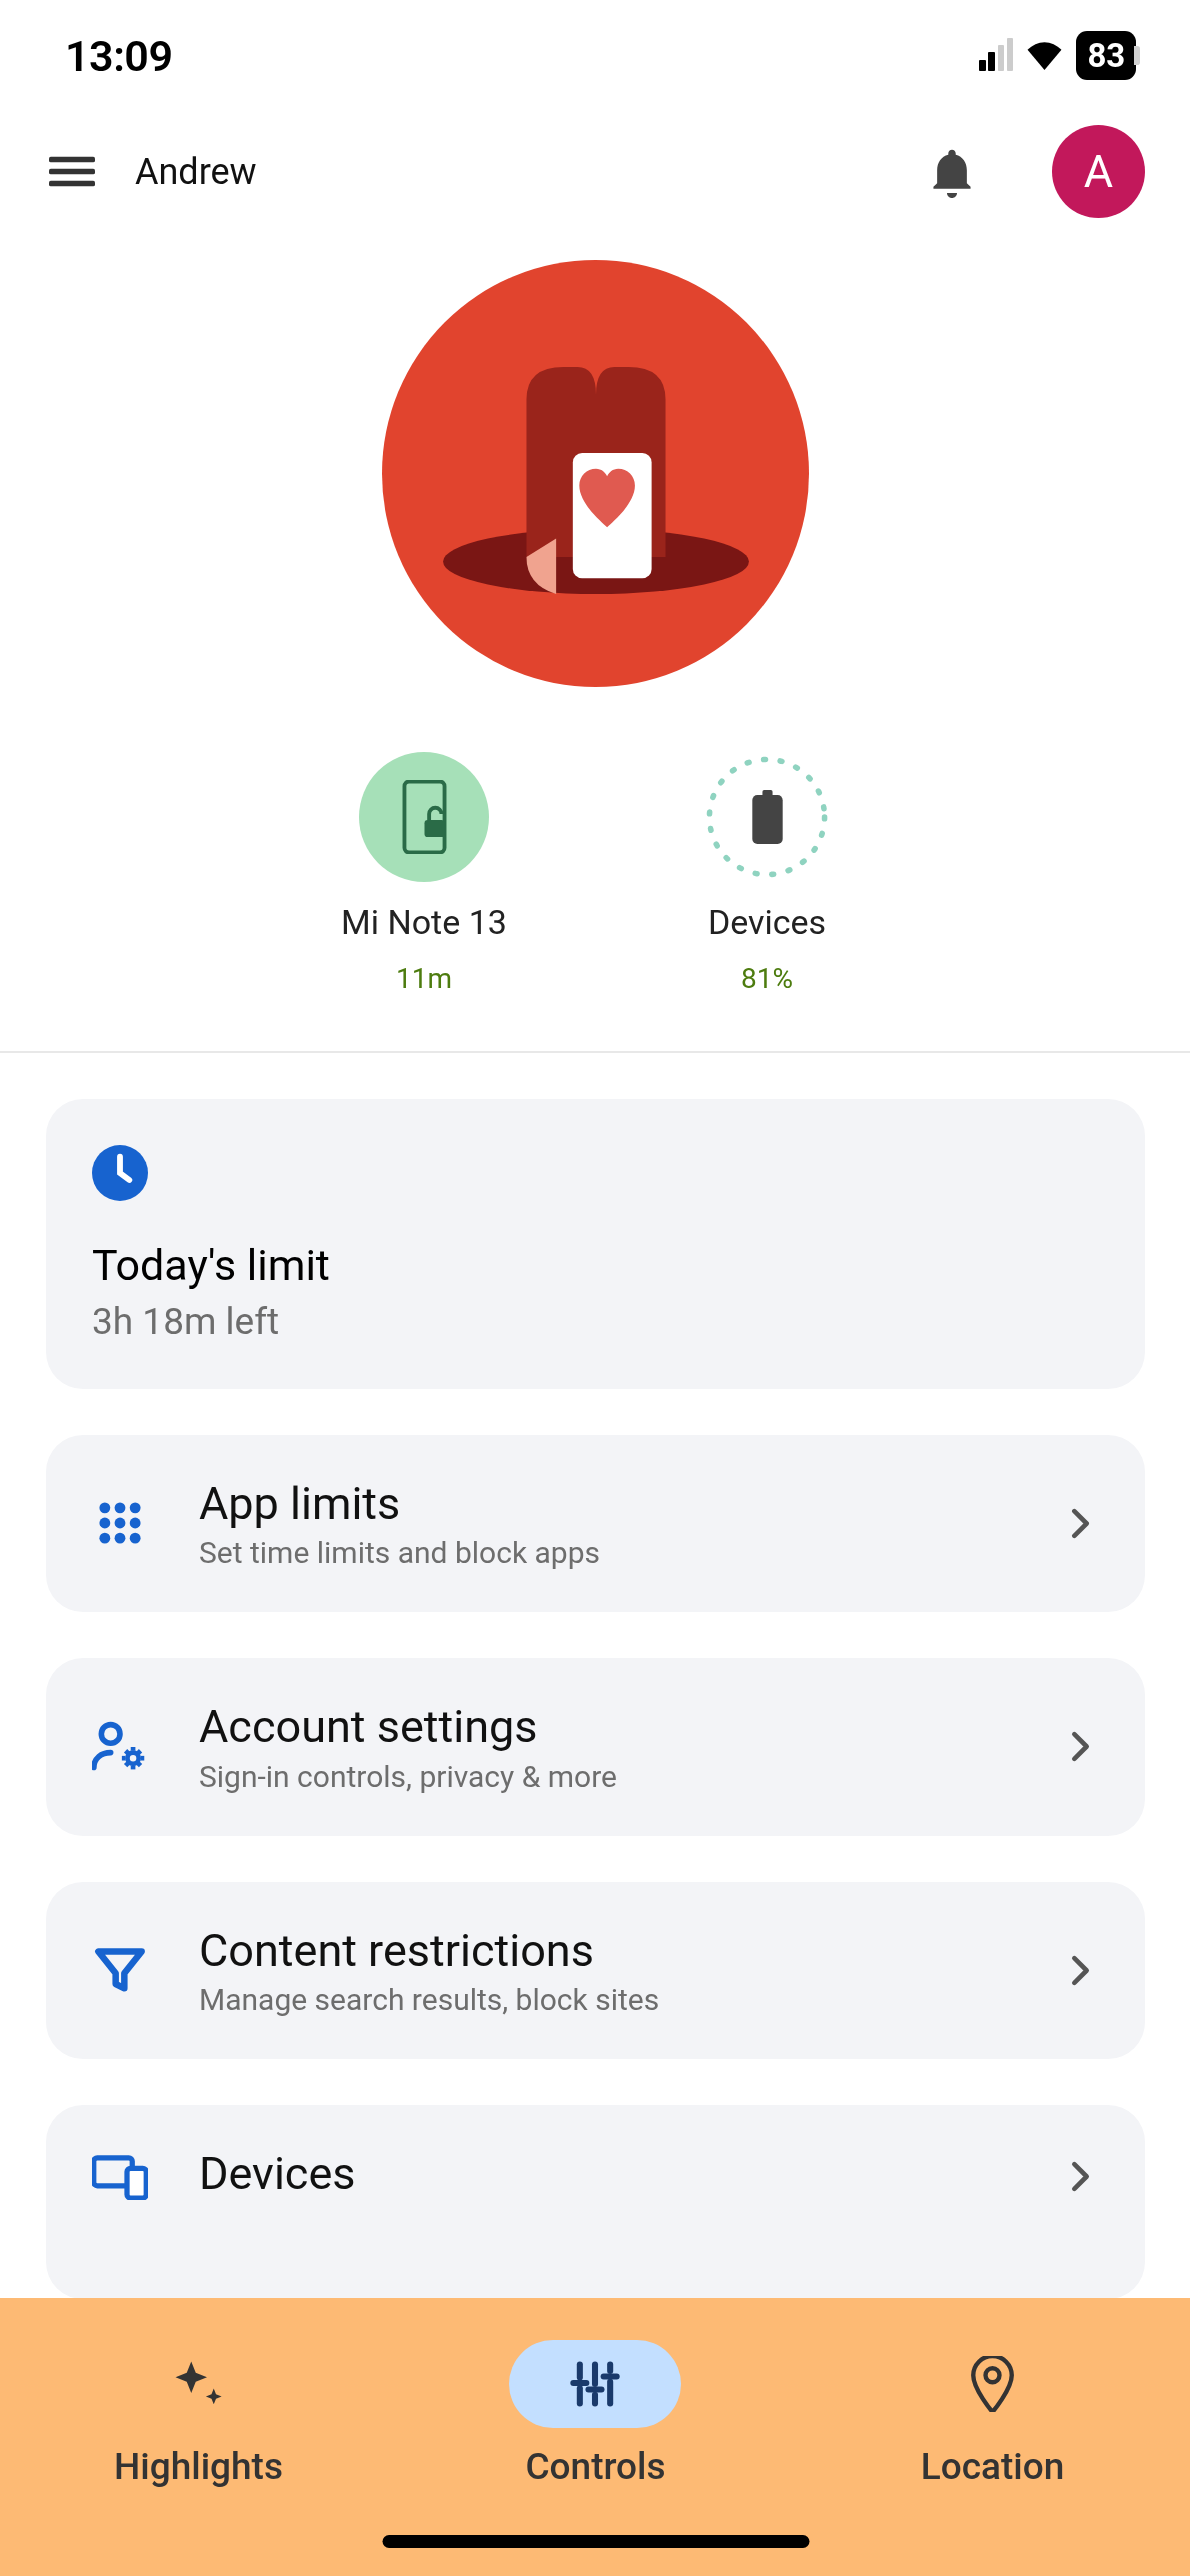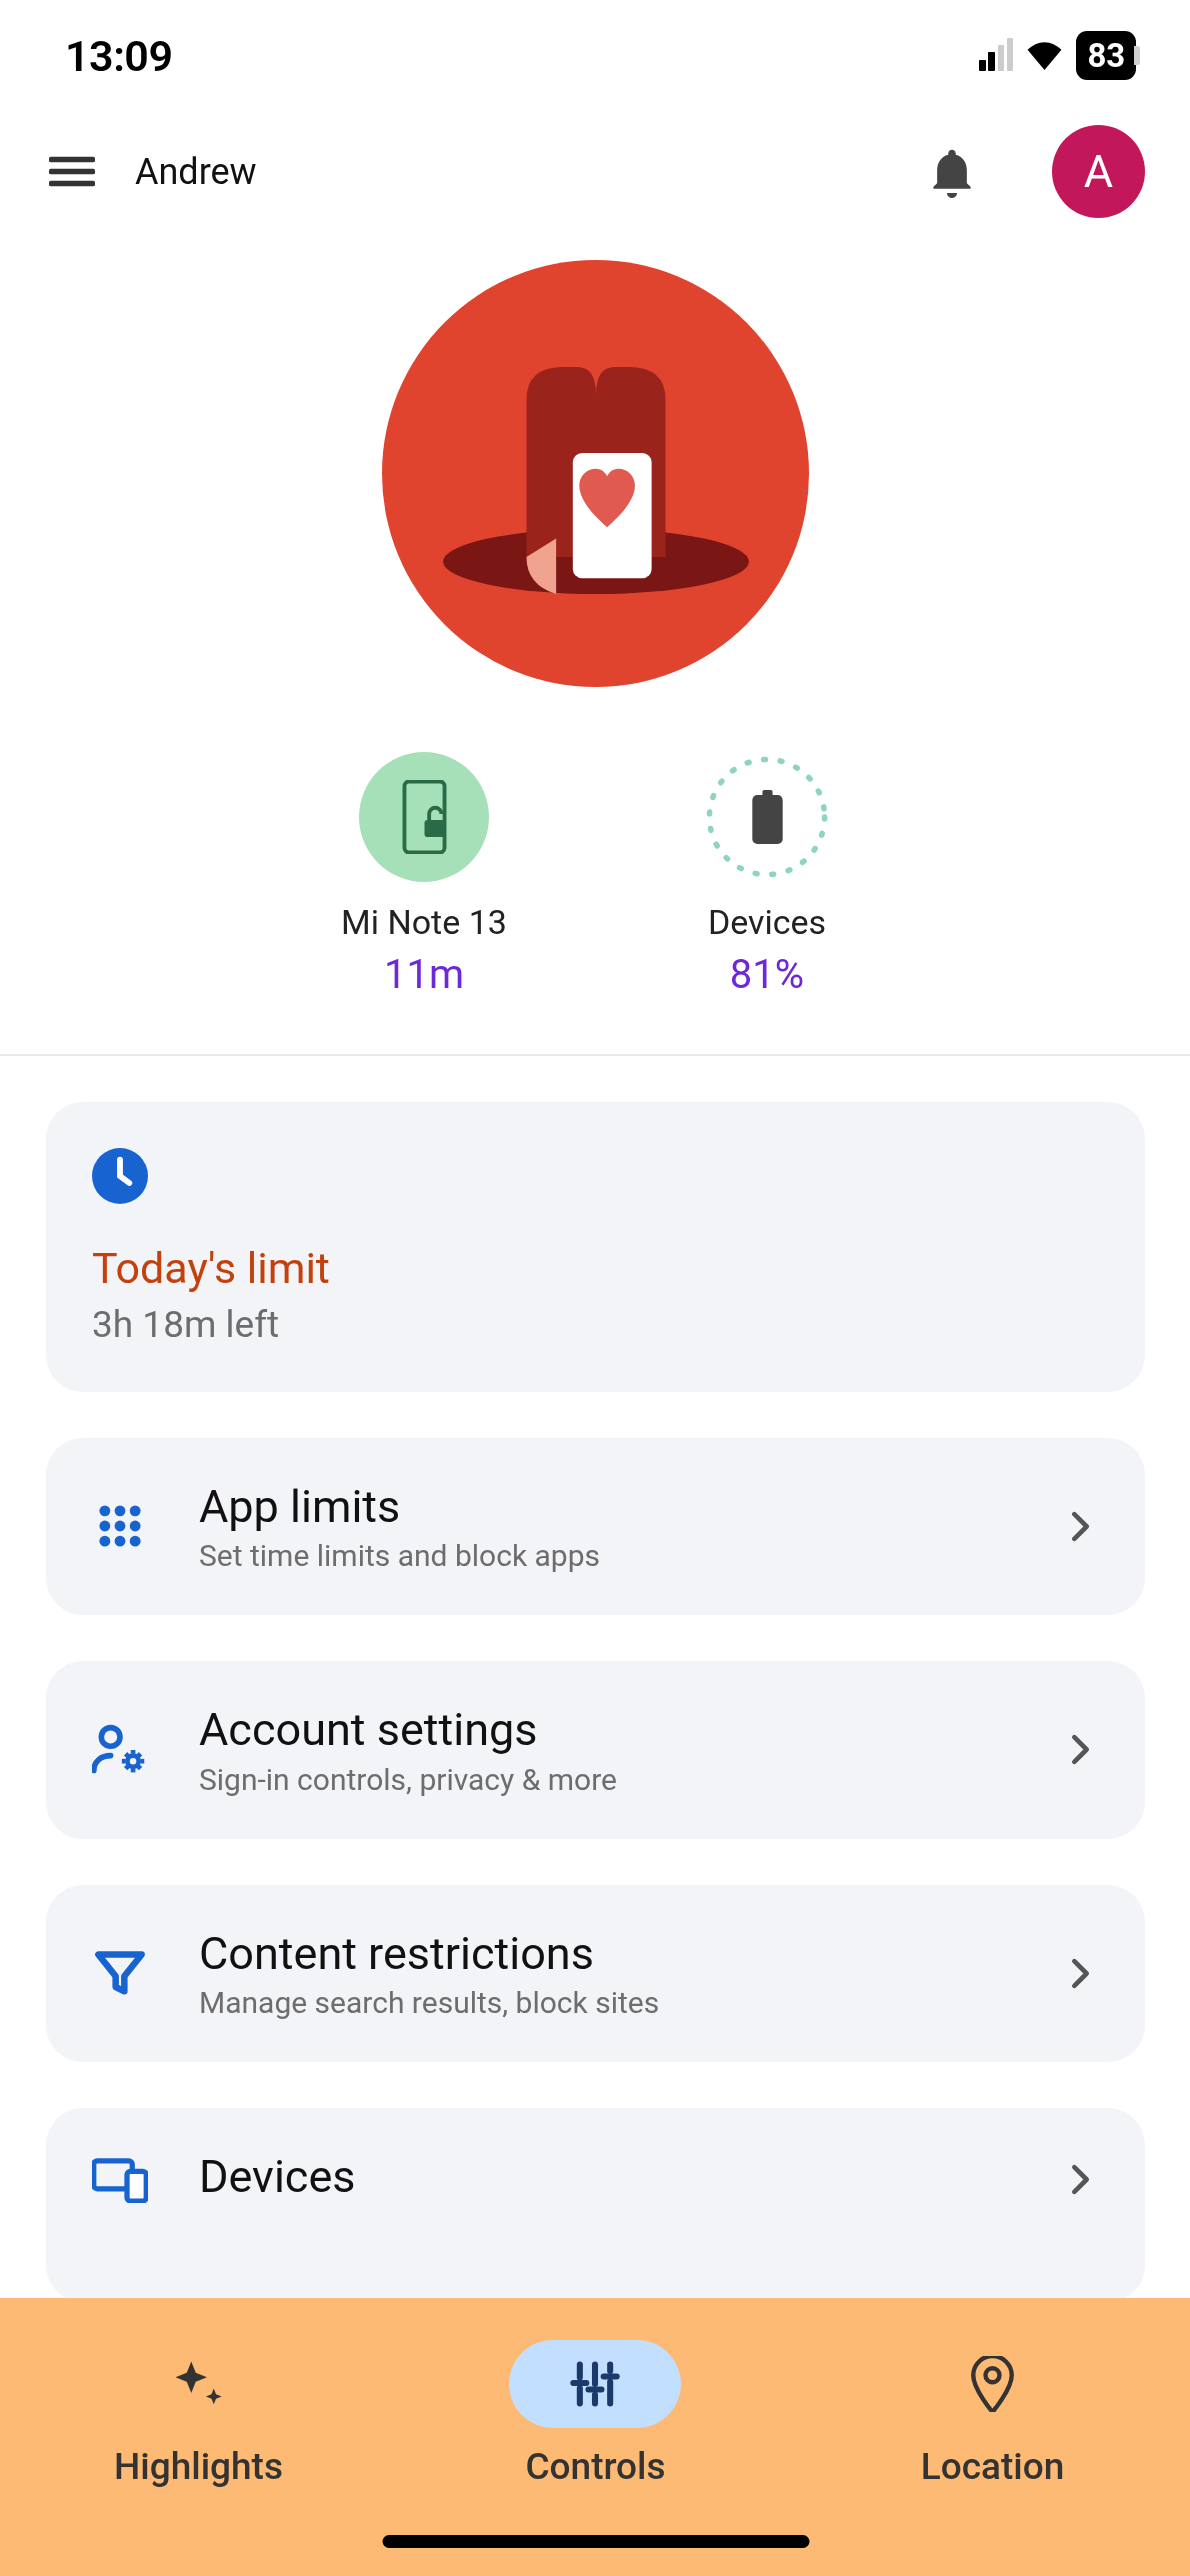--- a/index.html
+++ b/index.html
@@ -20,27 +20,27 @@
 .avatar-small{width:93px;height:93px;border-radius:50%;background:#c2185b;color:#fff;display:flex;align-items:center;justify-content:center;font-size:45px;font-weight:400}
 .hero{display:flex;flex-direction:column;align-items:center;padding:28px 0 56px}
 .big-circ{width:427px;height:427px;border-radius:50%;background:#e1442e;position:relative;display:flex;align-items:center;justify-content:center}
 .hat{position:relative;width:306px;height:241px}
 .status-row{display:flex;gap:158px;margin-top:65px}
 .status-item{display:flex;flex-direction:column;align-items:center;width:185px}
 .status-bubble{width:130px;height:130px;border-radius:50%;display:flex;align-items:center;justify-content:center;position:relative}
 .bubble-green{background:#a6e0b8}
 .bubble-dotted{background:transparent}
 .status-lbl{font-size:34px;color:#222;margin-top:20.4px;text-align:center}
-.status-sub{font-size:40px;color:#6d28d9;margin-top:9px}
+.status-sub{font-size:28px;color:#4d7c0f;margin-top:20px}
 .divider{height:1.9px;background:#e8e8e8;width:100%}
 .cards-area{flex:1;padding:46px 46px 0;display:flex;flex-direction:column;gap:46px;overflow:hidden;background:#fff}
 .two-up{display:flex;gap:46px}
 .tile{flex:1;background:#f3f4f7;border-radius:37px;padding:46px}
 .tile-icon{width:56px;height:56px;margin-bottom:35px}
-.tile-title{font-size:43px;color:#c2410c;margin-bottom:9.3px}
+.tile-title{font-size:43px;color:#000000;margin-bottom:9.3px}
 .tile-sub{font-size:37px;color:#6d6d6d}
 .row-card{background:#f3f4f7;border-radius:37px;padding:42px 46px;display:flex;align-items:center;gap:51px}
 .row-icon{width:56px;height:56px;flex-shrink:0;display:flex;align-items:center;justify-content:center}
 .row-body{flex:1;min-width:0}
 .row-title{font-size:45px;color:#111;margin-bottom:5.6px}
 .row-sub{font-size:30px;color:#6d6d6d}
 .chev{width:37px;height:37px;flex-shrink:0}
 .bottom-nav{height:278px;background:#fdba74;display:flex;align-items:flex-start;justify-content:space-around;padding-top:42px;position:relative}
 .nav-item{display:flex;flex-direction:column;align-items:center;gap:16.7px;width:33%}
 .nav-pill{width:172px;height:88px;border-radius:45px;display:flex;align-items:center;justify-content:center}

